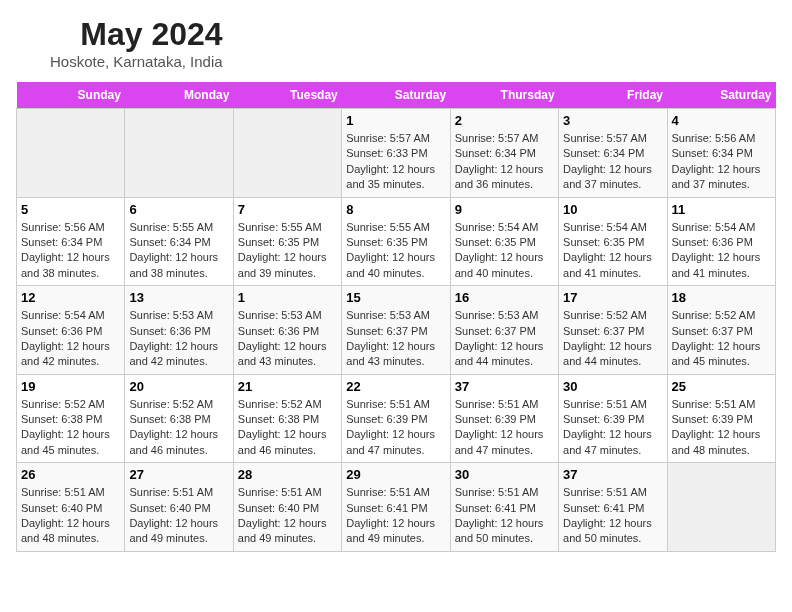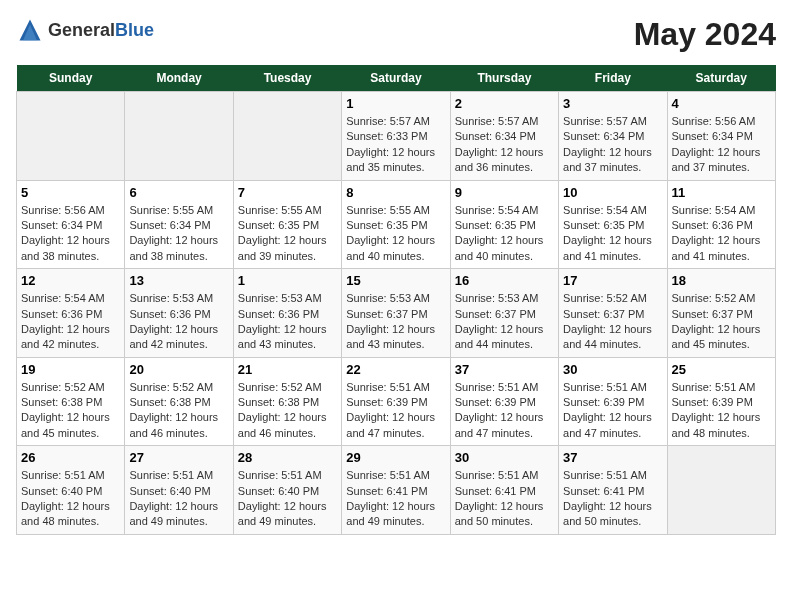--- a/index.html
+++ b/index.html
@@ -47,24 +47,24 @@
     .subtitle {
       font-size: 15px;
       color: #555;
     }
     table {
       width: 100%;
       border-collapse: collapse;
       font-size: 11px;
     }
     thead tr th {
-      background-color: #14532d;
+      background-color: #d946ef;
       color: #fff;
       padding: 6px 4px;
-      text-align: center;
+      text-align: right;
       font-size: 12px;
       font-weight: bold;
     }
     tbody tr td {
       border: 1px solid #ccc;
       vertical-align: top;
       padding: 4px;
       width: calc(100% / 7);
       min-height: 80px;
     }
@@ -86,31 +86,23 @@
       line-height: 1.4;
     }
     .empty-cell {
       background: #f0f0f0 !important;
     }
   </style>
 </head>
 <body>
 
 <div class="header">
-  <div class="logo">
-    <svg class="logo-icon" viewBox="0 0 32 32">
-      <polygon points="16,4 28,28 4,28" fill="#2563a8"></polygon>
-      <polygon points="16,10 24,28 8,28" fill="#5b9bd5" opacity="0.5"></polygon>
-    </svg>
-    <div>
-      <span class="logo-text-general">General</span><span class="logo-text-blue">Blue</span>
-    </div>
-  </div>
   <div class="title-block">
     <div class="main-title">May 2024</div>
+    <div class="subtitle">Hoskote, Karnataka, India</div>
   </div>
 </div>
 
 <table>
   <thead>
     <tr>
     <th>Sunday</th>
         <th>Monday</th>
         <th>Tuesday</th>
         <th>Saturday</th>

